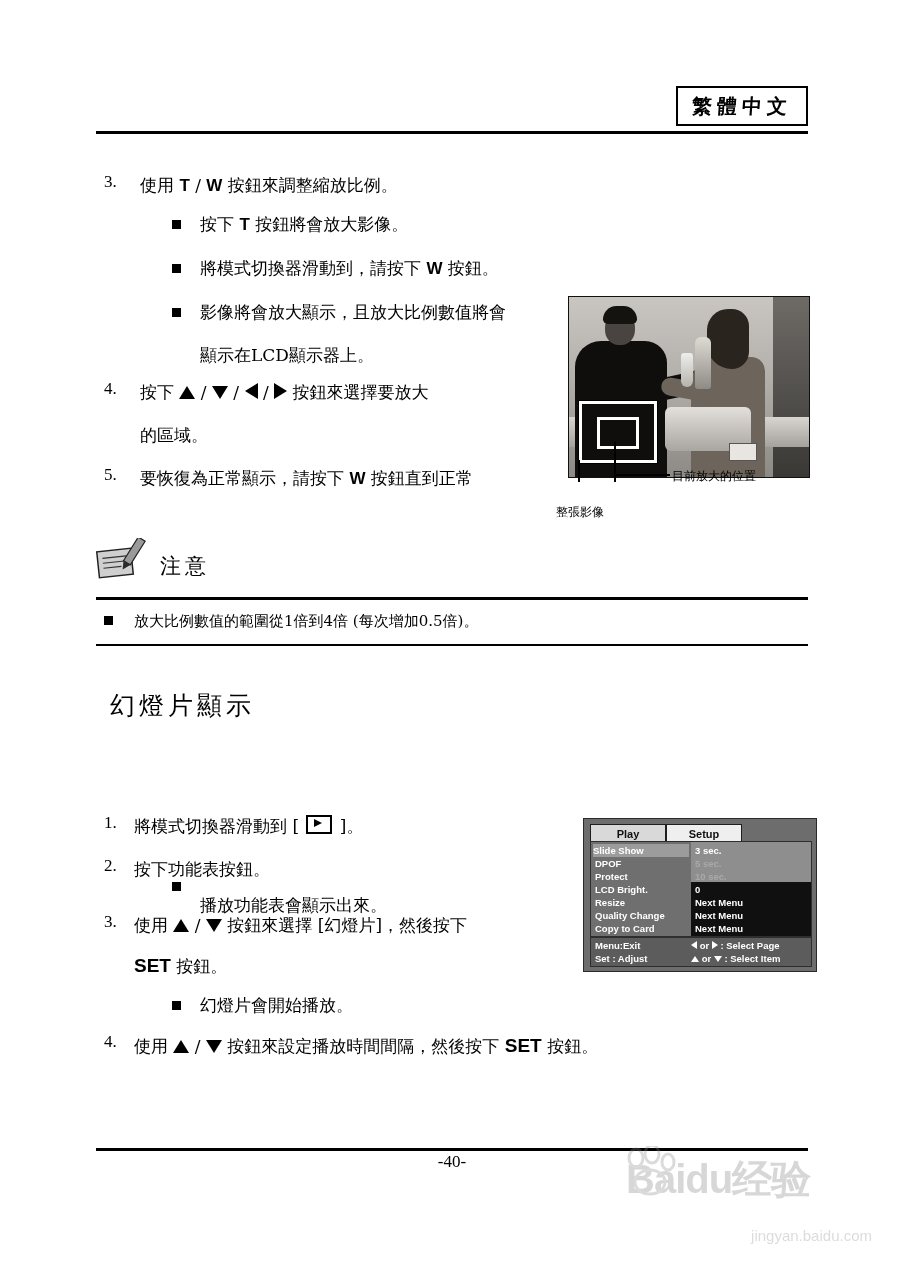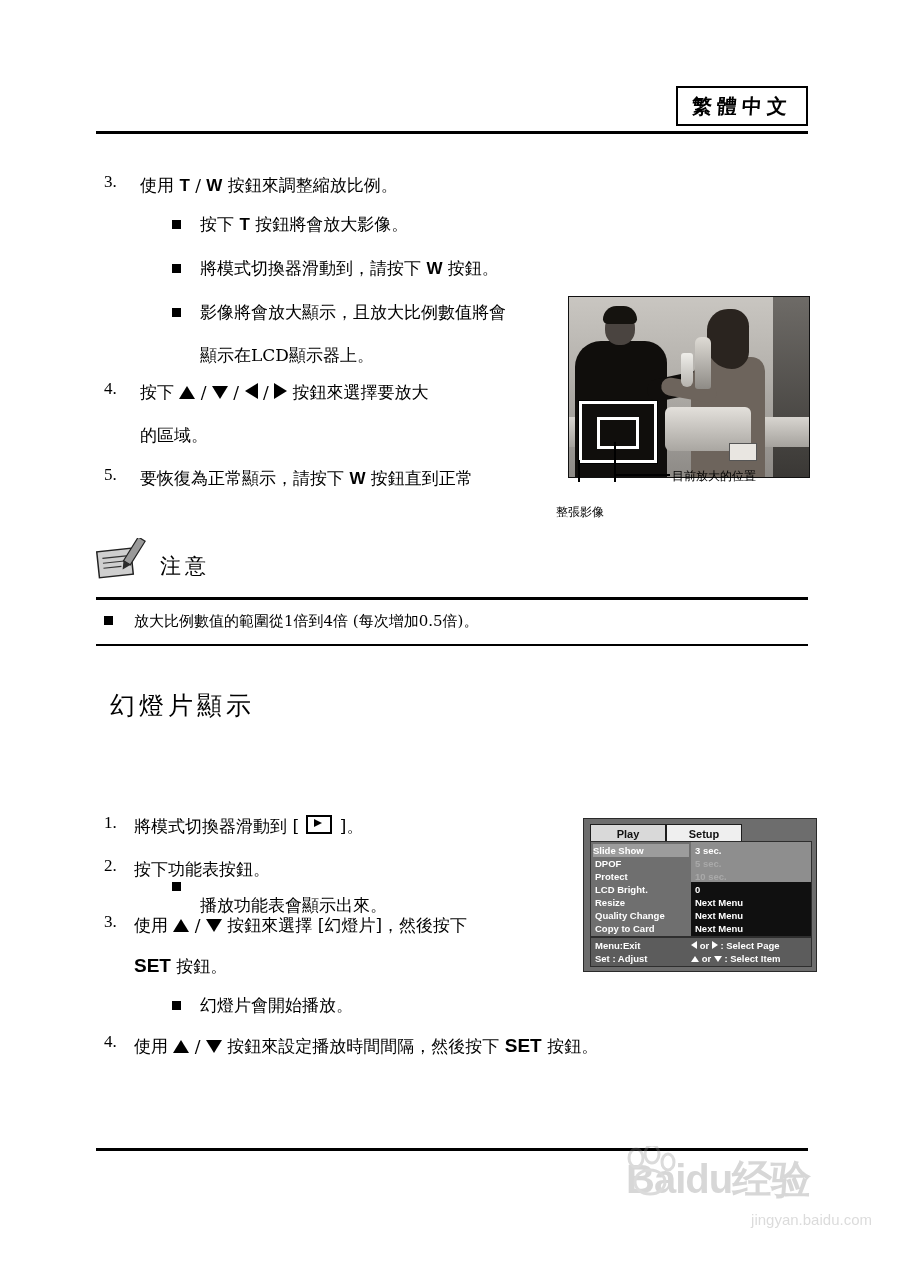--- a/index.html
+++ b/index.html
@@ -328,21 +328,21 @@
     font-weight: bold;
     color: #7c7c7c;
     letter-spacing: -1px;
     white-space: nowrap;
   }
   .wm .wm-sub {
     font-family: "Liberation Sans", sans-serif;
     font-size: 15px;
     color: #8a8a8a;
     text-align: right;
-    margin-top: 4px;
+    margin-top: 20px;
   }
   .wm .paw {
     position: absolute;
     left: -4px; top: -6px;
     width: 58px; height: 52px;
   }
 </style>
 </head>
 <body>
 
@@ -527,20 +527,21 @@
       <div class="r2">
         <span class="mini-tri mt-up"></span>
         <span>or</span>
         <span class="mini-tri mt-down"></span>
         <span>: Select Item</span>
       </div>
     </div>
   </div>
 
   <div class="rule-bottom"></div>
+  <div class="page-number">-40-</div>
 
   <div class="wm">
     <svg class="paw" viewBox="0 0 58 52">
       <ellipse cx="14" cy="12" rx="7" ry="9" fill="none" stroke="#8a8a8a" stroke-width="3"></ellipse>
       <ellipse cx="30" cy="8" rx="7" ry="9" fill="none" stroke="#8a8a8a" stroke-width="3"></ellipse>
       <ellipse cx="46" cy="16" rx="6" ry="8" fill="none" stroke="#8a8a8a" stroke-width="3"></ellipse>
       <ellipse cx="28" cy="36" rx="15" ry="12" fill="none" stroke="#8a8a8a" stroke-width="3"></ellipse>
     </svg>
     <div class="wm-main">Baidu经验</div>
     <div class="wm-sub">jingyan.baidu.com</div>

